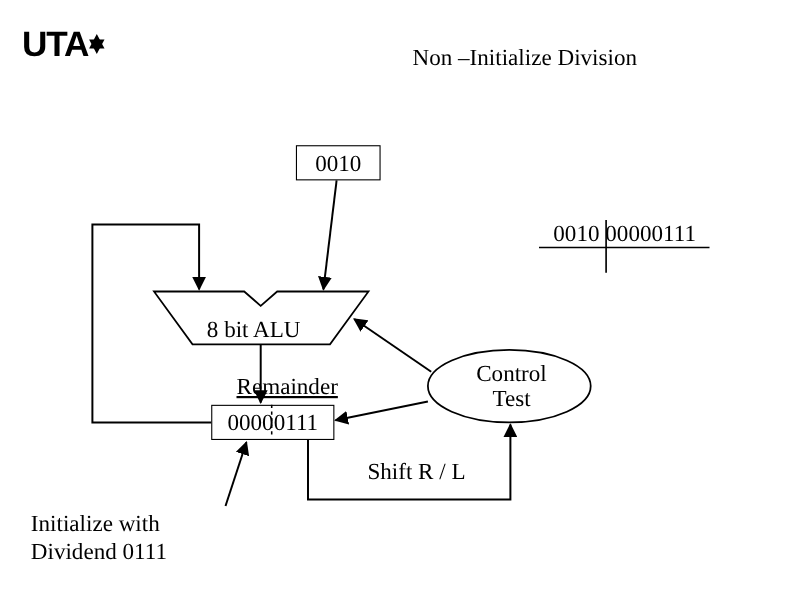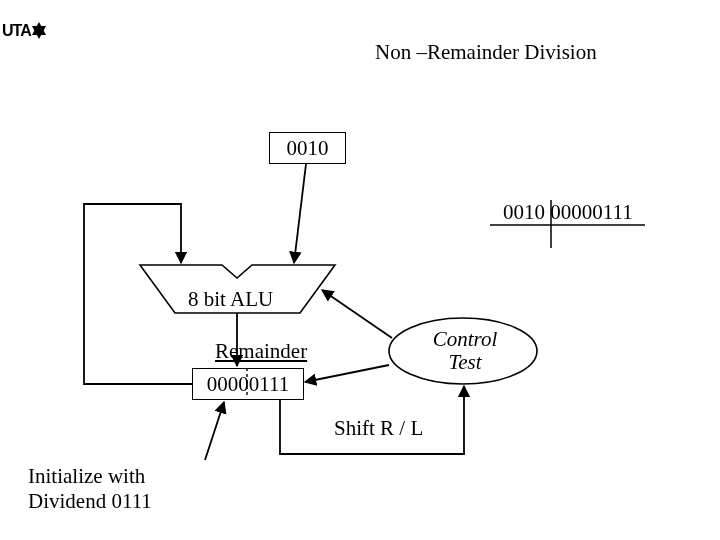--- a/index.html
+++ b/index.html
@@ -20,21 +20,21 @@
   .abs { position: absolute; }
   .box {
     border: 1.5px solid #000;
     background: #fff;
     text-align: center;
     display: flex;
     align-items: center;
     justify-content: center;
   }
   
-  .logo { left: 2px; top: 22px; font-weight: 900; font-family: Arial, Helvetica, sans-serif; font-size: 16px; letter-spacing: -1px; display:flex; align-items:center;}
+  .logo { left: 20px; top: 22px; font-weight: 900; font-family: Arial, Helvetica, sans-serif; font-size: 32px; letter-spacing: -1px; display:flex; align-items:center;}
   .star {
     display:inline-block;
     width:0; height:0;
     border-left: 7px solid transparent;
     border-right: 7px solid transparent;
     border-bottom: 13px solid #000;
     position: relative;
     margin-left:1px;
     top:-3px;
   }
@@ -52,42 +52,42 @@
 </head>
 <body>
 
 <div class="stage">
 
   <div class="abs logo">
     <span>UTA</span>
       <span class="star"></span>
   </div>
 
-  <div class="abs" style="left:375px; top:40px;">Non –Remainder Division</div>
+  <div class="abs" style="left:375px; top:40px;">Non –Initialize Division</div>
 
 
   <div class="abs box" style="left:269px; top:132px; width:75px; height:30px;">
     <span>0010</span>
   </div>
 
   <div class="abs" style="left:503px; top:200px;">
     <span>0010</span>
     <span> </span>
     <span>00000111</span>
   </div>
 
   <div class="abs" style="left:188px; top:287px;">8 bit ALU</div>
 
   <div class="abs" style="left:215px; top:339px;text-decoration:underline;">Remainder</div>
 
   <div class="abs box" style="left:192px; top:368px; width:110px; height:30px;">
     <span>00000111</span>
   </div>
 
-  <div class="abs" style="left:425px; top:328px; width:80px; text-align:center; white-space:pre-line; line-height:1.1;font-style:italic;">Control
+  <div class="abs" style="left:425px; top:328px; width:80px; text-align:center; white-space:pre-line; line-height:1.1;">Control
 Test</div>
 
   <div class="abs" style="left:334px; top:416px;">Shift R / L</div>
 
   <div class="abs" style="left:28px; top:464px; white-space:pre-line; line-height:1.2;font-family:Liberation Serif, serif;">Initialize with
 Dividend 0111</div>
 
   <svg class="wires" width="720" height="540">
     <defs>
       <marker id="arw" viewBox="0 0 10 10" refX="9" refY="5" markerWidth="7" markerHeight="7" orient="auto-start-reverse">

